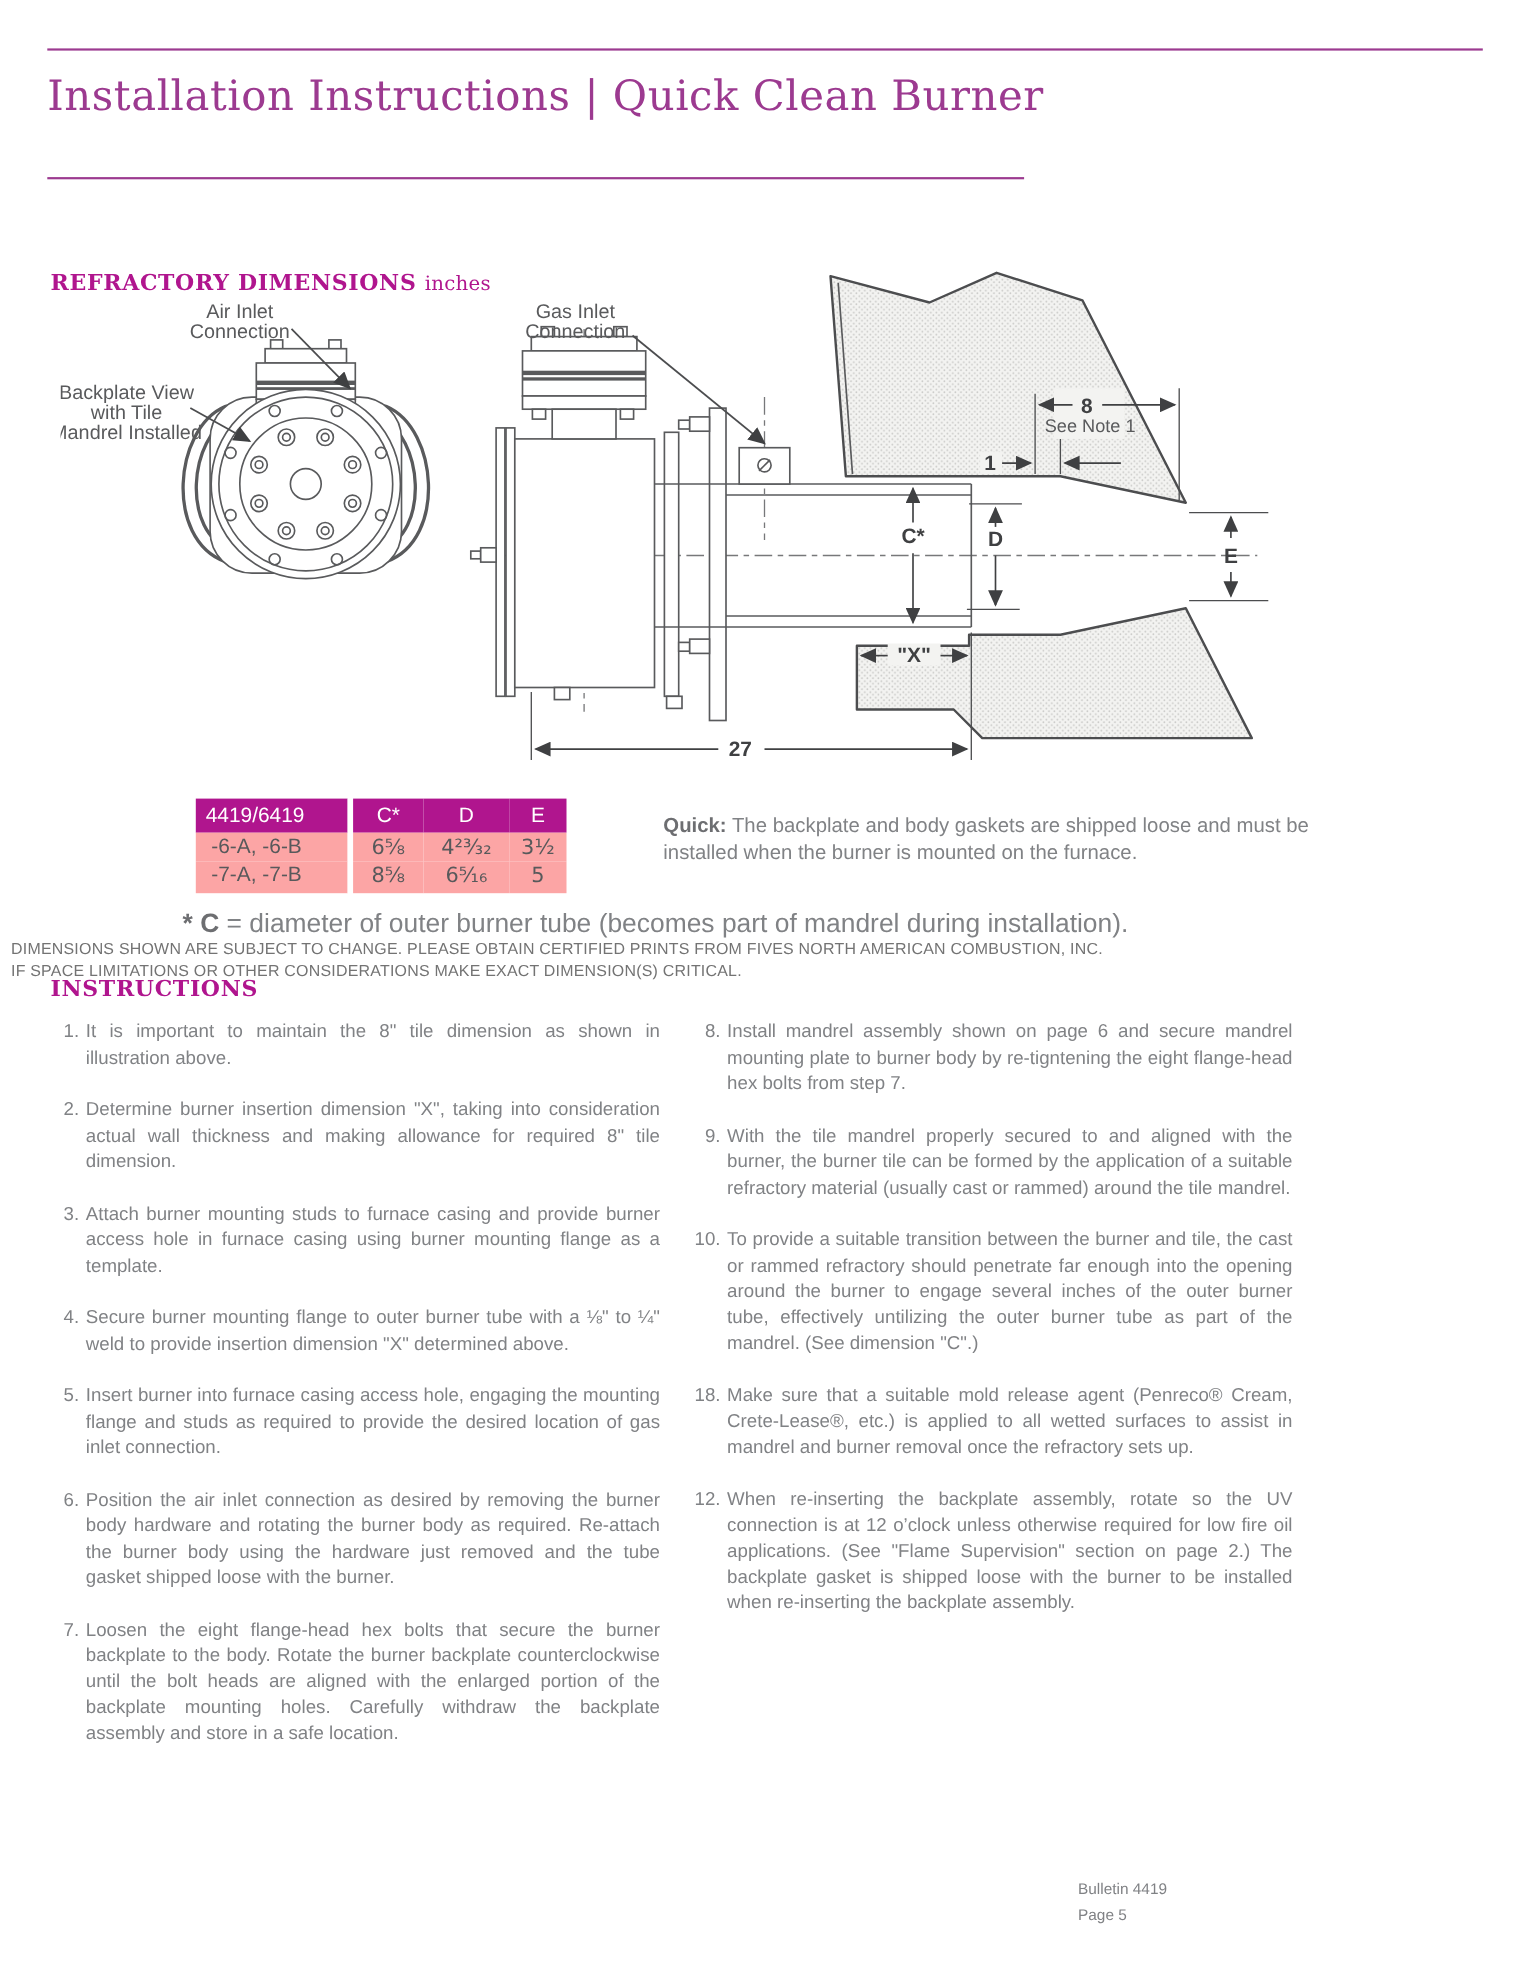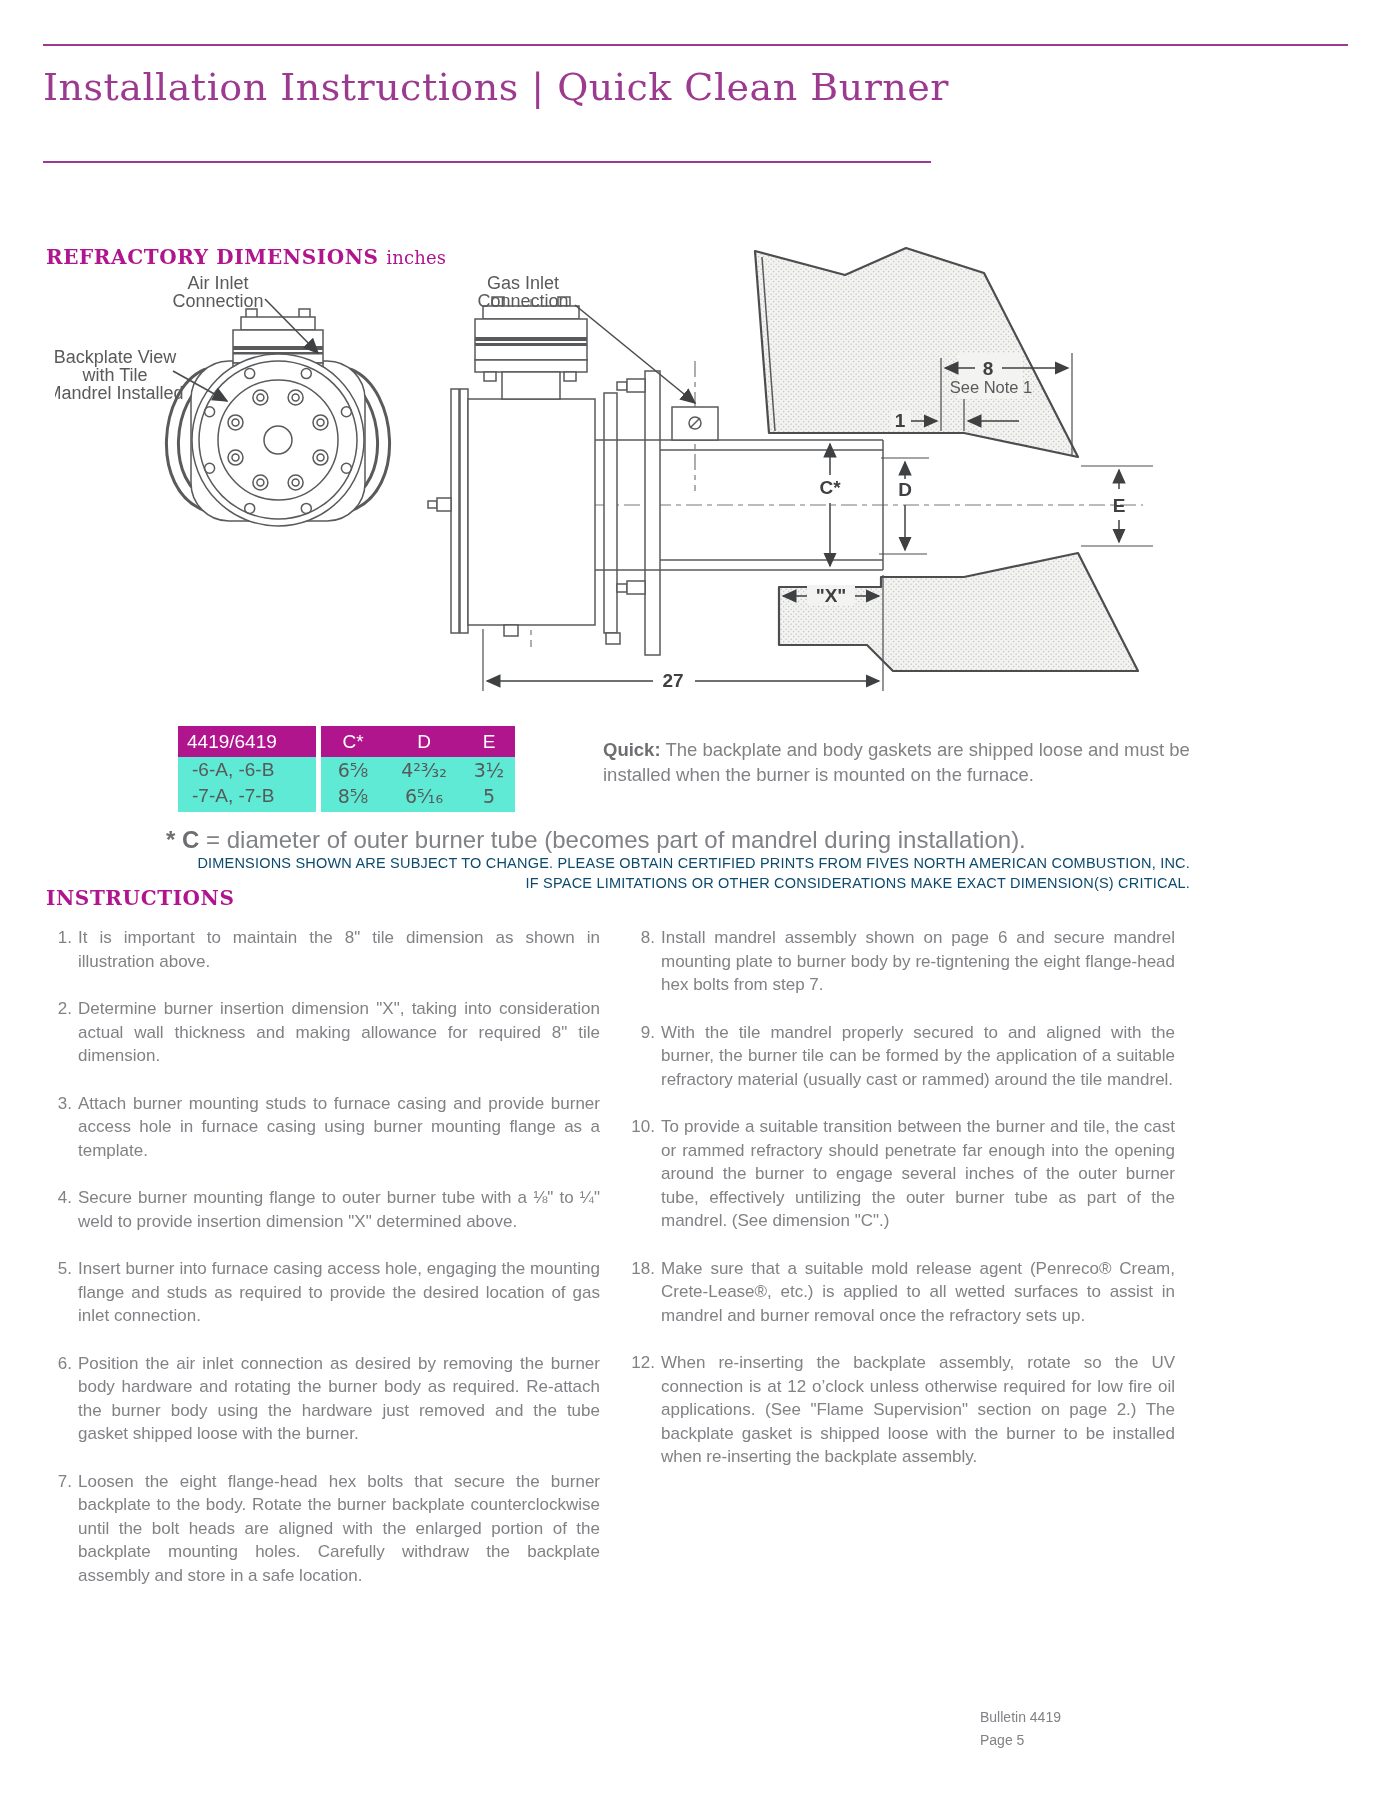--- a/index.html
+++ b/index.html
@@ -28,32 +28,32 @@
   .tube-o { fill:none; stroke:#595a5c; stroke-width:15; stroke-linecap:round; }
   .tube-i { fill:none; stroke:#ffffff; stroke-width:9; stroke-linecap:round; }
   .lbl { font-family:"Liberation Sans",sans-serif; font-size:18px; fill:#595a5c; text-anchor:middle; }
   .dlbl { font-family:"Liberation Sans",sans-serif; font-size:19px; font-weight:bold; fill:#3f4042; text-anchor:middle; }
   .slbl { font-family:"Liberation Sans",sans-serif; font-size:16.5px; fill:#595a5c; text-anchor:middle; }
 
   .dim-table { position:absolute; left:178px; top:726px; display:grid;
                grid-template-columns:138px 5px 64px 78px 52px; font-size:19px; }
   .dim-table .th { background:#b0158e; color:#ffffff; height:31px; line-height:31px; text-align:center; }
   .dim-table .th.c1 { text-align:left; padding-left:9px; }
-  .dim-table .td { background:#5eead4; color:#58595b; height:26px; line-height:26px; text-align:center;
+  .dim-table .td { background:#fca5a5; color:#58595b; height:26px; line-height:26px; text-align:center;
                    font-family:"DejaVu Sans",sans-serif; }
   .dim-table .td.c1 { text-align:left; padding-left:14px; font-family:"Liberation Sans","DejaVu Sans",sans-serif; }
   .dim-table .td.r2 { height:29px; }
   .dim-table .gapc { background:#ffffff; }
 
   .note { position:absolute; left:603px; top:737px; width:612px; font-size:18.5px; line-height:25px; }
   .note .nlabel { font-weight:bold; color:#6d6e71; }
   .footnote { position:absolute; left:166px; top:826px; font-size:24px; }
   .footnote .fprefix { font-weight:bold; color:#6d6e71; }
-  .disclaimer { position:absolute; left:10px; top:853px; width:1180px; text-align:right;
-                font-size:14.5px; line-height:20px; color:#0c4a6e; letter-spacing:0.2px; }
+  .disclaimer { position:absolute; left:10px; top:853px; width:1180px; text-align:left;
+                font-size:14.5px; line-height:20px; color:#737373; letter-spacing:0.2px; }
 
   .col { position:absolute; top:926px; }
   .col-left { left:44px; width:556px; }
   .col-right { left:627px; width:548px; }
   .item { display:flex; margin-bottom:24px; font-size:17px; line-height:23.5px; color:#808285; }
   .item .num { flex:none; width:28px; margin-right:6px; text-align:right; }
   .item .txt { flex:1; text-align:justify; }
 
   .footer { position:absolute; left:980px; top:1706px; width:192px; text-align:left;
             font-size:14px; line-height:23px; color:#808285; }

